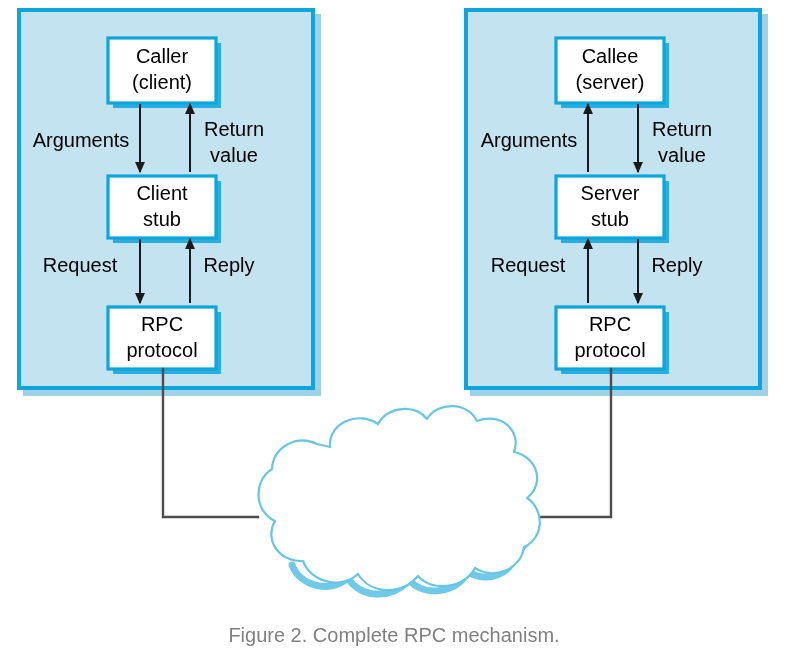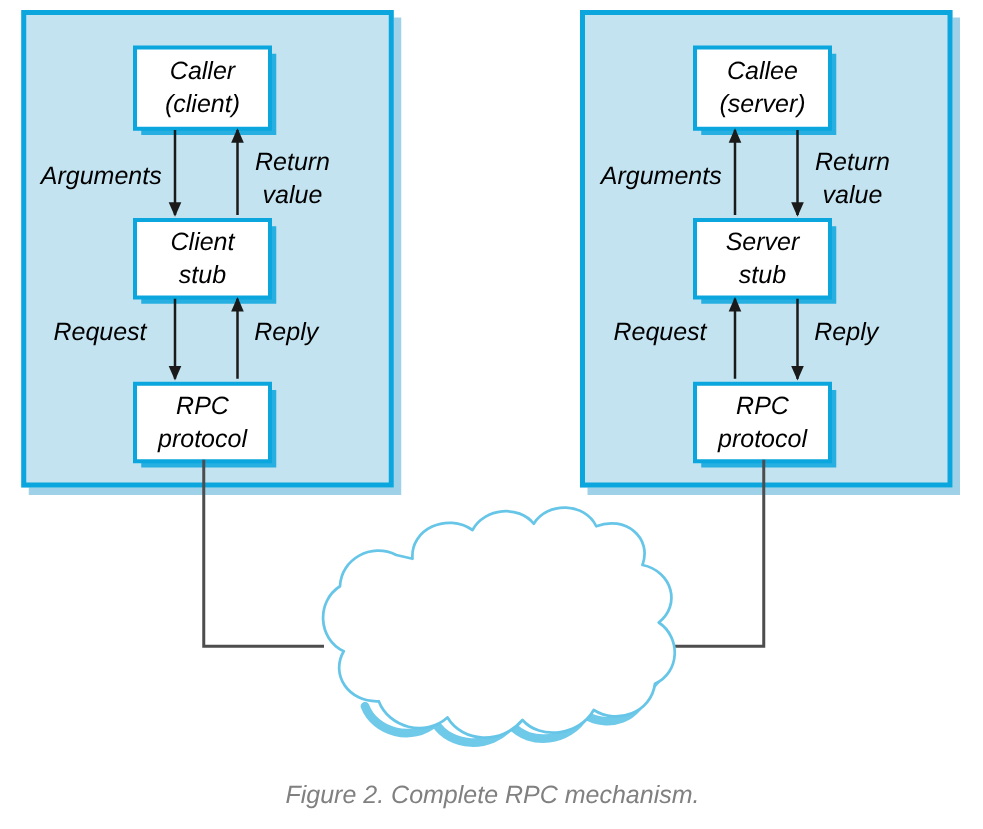--- a/index.html
+++ b/index.html
@@ -10,21 +10,20 @@
   body {
     width: 786px;
     height: 663px;
     font-family: "Liberation Sans", sans-serif;
     overflow: hidden;
   }
   #figure-root {
     position: relative;
     width: 778px;
     height: 663px;
-    font-style: italic;
   }
   #rpc-svg {
     display: block;
     width: 786px;
     height: 663px;
   }
   .panel-fill { fill: #c3e3f0; }
   .panel-border { fill: none; stroke: #0aa6dd; stroke-width: 4; }
   .panel-shadow { fill: #9fd2e8; }
   .node-box-rect { fill: #ffffff; stroke: #0aa6dd; stroke-width: 3.2; }

